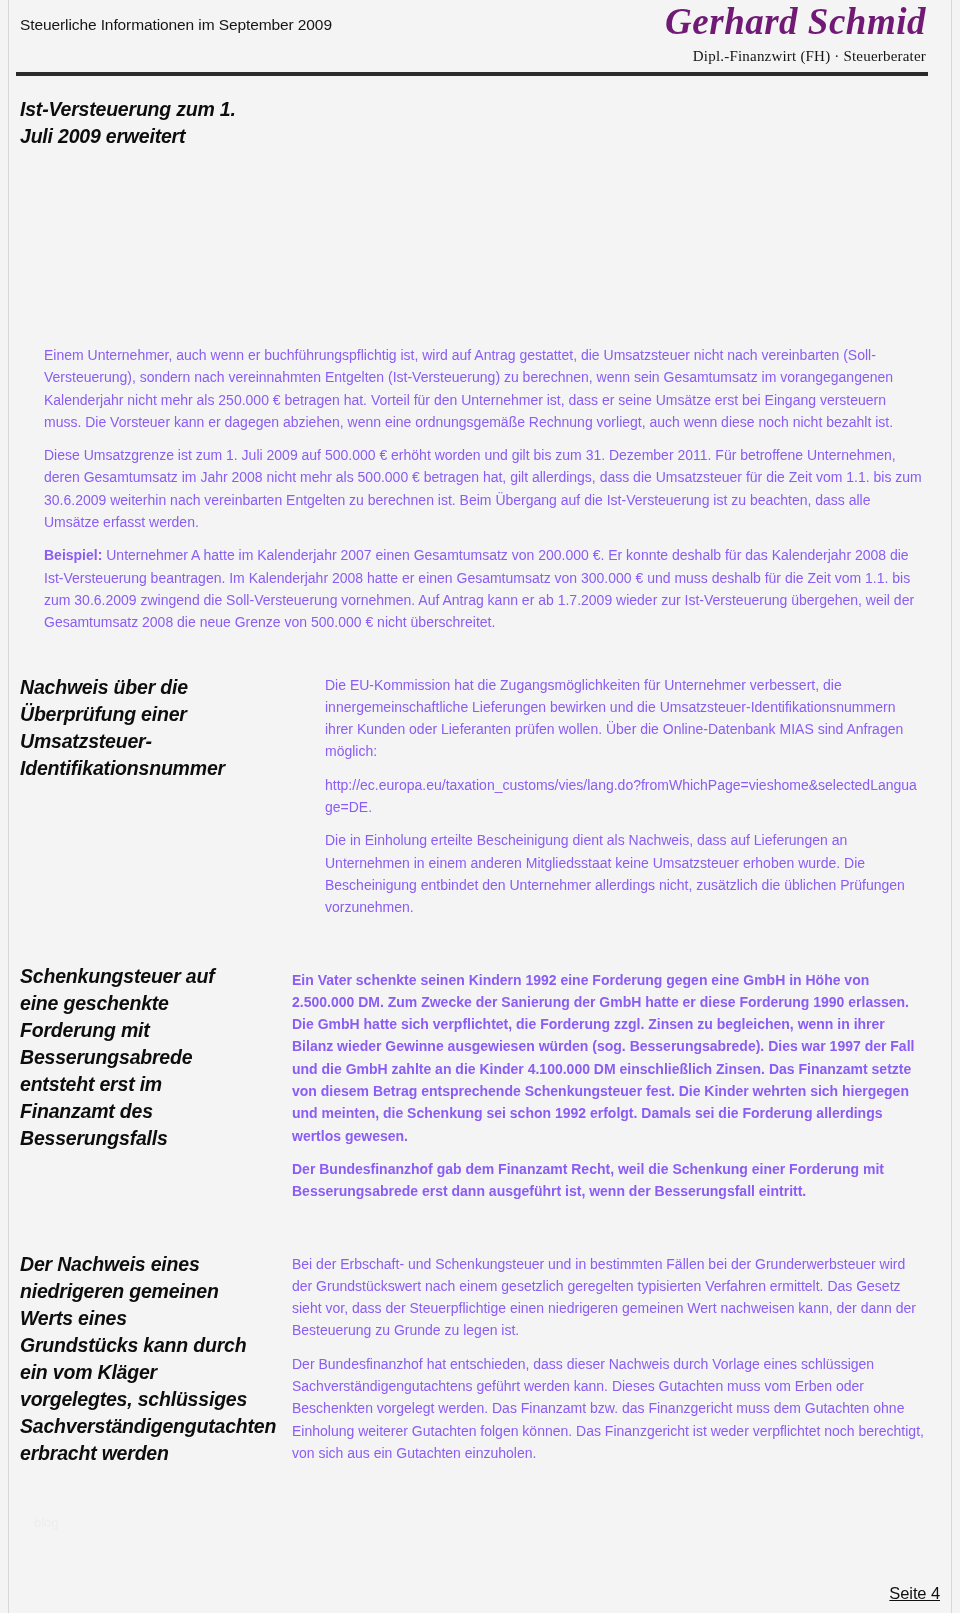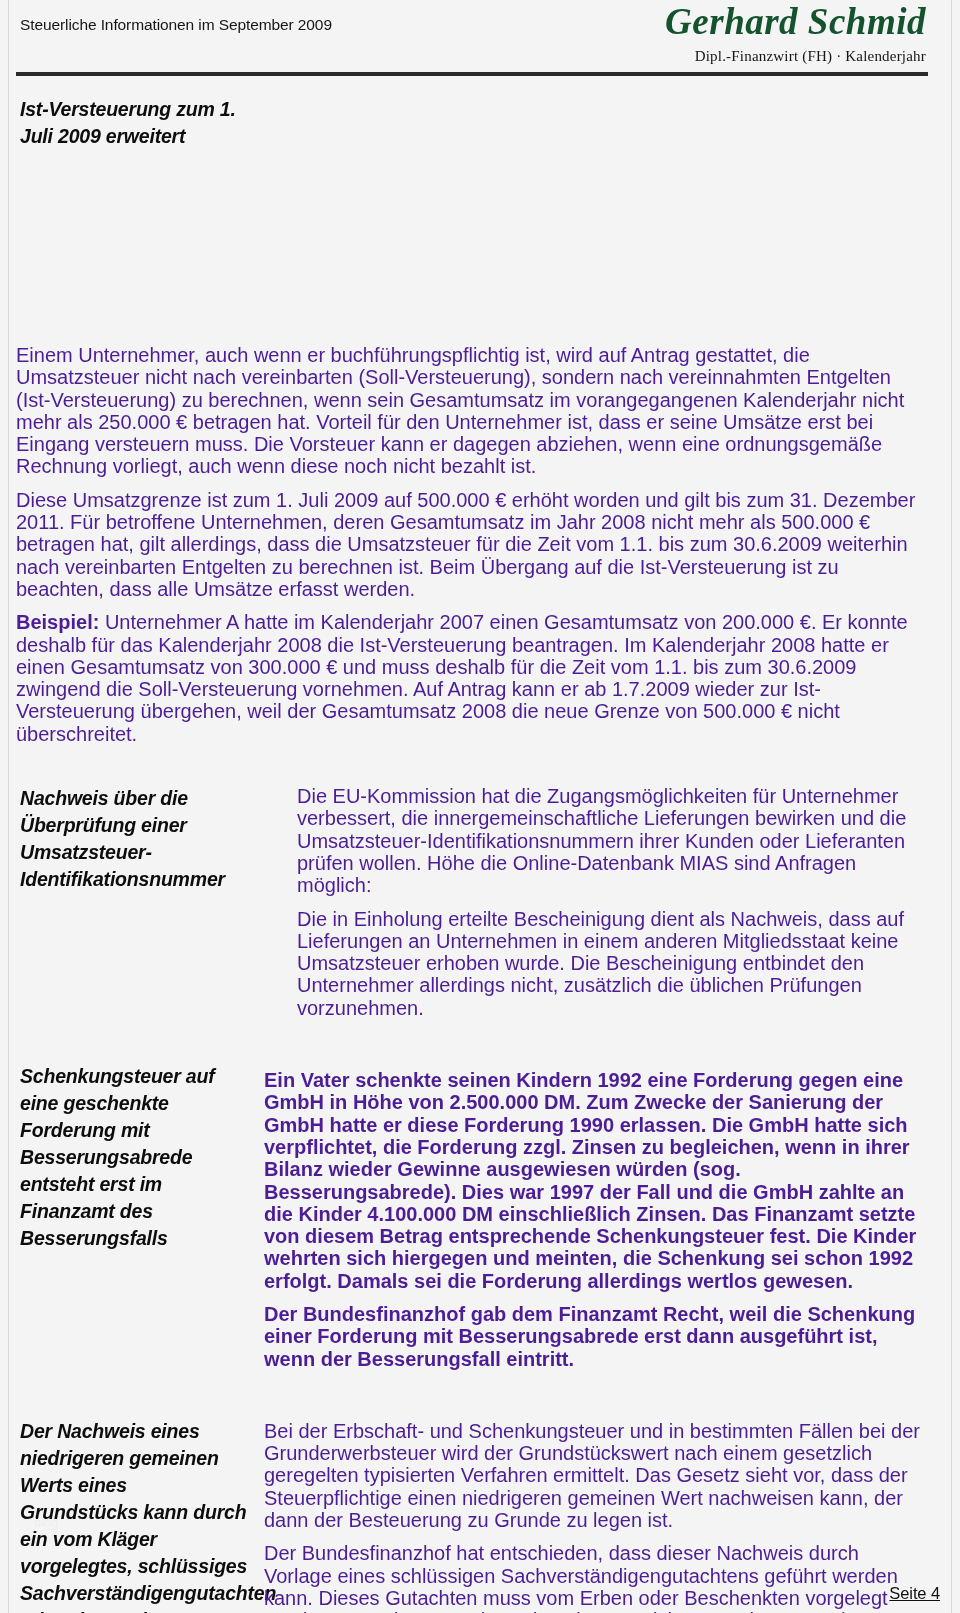--- a/index.html
+++ b/index.html
@@ -63,21 +63,21 @@
     top: 2px;
     text-align: right;
   }
   .brand-name {
     font-family: "Liberation Serif", serif;
     font-style: italic;
     font-weight: bold;
     font-size: 37px;
     line-height: 40px;
     letter-spacing: 0.5px;
-    color: #14532d;
+    color: #701a75;
     white-space: nowrap;
   }
   .brand-sub {
     font-family: "Liberation Serif", serif;
     font-size: 15px;
     line-height: 20px;
     margin-top: 4px;
     color: #141414;
     letter-spacing: 0.2px;
     white-space: nowrap;
@@ -112,24 +112,25 @@
     font-weight: bold;
     font-style: italic;
     font-size: 19.5px;
     line-height: 27px;
     color: #0d0d0d;
     letter-spacing: -0.2px;
   }
   .section-body {
     flex: 1 1 auto;
     box-sizing: border-box;
-    font-size: 20px;
+    font-size: 14px;
     line-height: 22.3px;
-    color: #4c1d95;
+    color: #8b5cf6;
     padding-right: 4px;
+    margin-left: 28px;
   }
   .section-body p {
     margin: 0 0 11px 0;
     text-align: left;
   }
   .section-body p:last-child {
     margin-bottom: 0;
   }
   .lead {
     font-weight: bold;
@@ -175,40 +176,41 @@
 
 <div class="page">
 
   <div class="edge-left"></div>
   <div class="edge-right"></div>
 
   <div class="header">
     <div class="header-left">Steuerliche Informationen im September 2009</div>
     <div class="header-right">
       <div class="brand-name">Gerhard Schmid</div>
-      <div class="brand-sub">Dipl.-Finanzwirt (FH) · Kalenderjahr</div>
+      <div class="brand-sub">Dipl.-Finanzwirt (FH) · Steuerberater</div>
     </div>
   </div>
   <div class="header-rule"></div>
 
   <div class="content">
 
     <div class="section s1">
       <div class="section-head">Ist-Versteuerung zum 1. Juli 2009 erweitert</div>
       <div class="section-body">
         <p><span class="lead"></span><span>Einem Unternehmer, auch wenn er buchführungspflichtig ist, wird auf Antrag gestattet, die Umsatzsteuer nicht nach vereinbarten (Soll-Versteuerung), sondern nach vereinnahmten Entgelten (Ist-Versteuerung) zu berechnen, wenn sein Gesamtumsatz im vorangegangenen Kalenderjahr nicht mehr als 250.000 € betragen hat. Vorteil für den Unternehmer ist, dass er seine Umsätze erst bei Eingang versteuern muss. Die Vorsteuer kann er dagegen abziehen, wenn eine ordnungsgemäße Rechnung vorliegt, auch wenn diese noch nicht bezahlt ist.</span></p>
         <p><span class="lead"></span><span>Diese Umsatzgrenze ist zum 1. Juli 2009 auf 500.000 € erhöht worden und gilt bis zum 31. Dezember 2011. Für betroffene Unternehmen, deren Gesamtumsatz im Jahr 2008 nicht mehr als 500.000 € betragen hat, gilt allerdings, dass die Umsatzsteuer für die Zeit vom 1.1. bis zum 30.6.2009 weiterhin nach vereinbarten Entgelten zu berechnen ist. Beim Übergang auf die Ist-Versteuerung ist zu beachten, dass alle Umsätze erfasst werden.</span></p>
         <p><span class="lead">Beispiel:</span><span> Unternehmer A hatte im Kalenderjahr 2007 einen Gesamtumsatz von 200.000 €. Er konnte deshalb für das Kalenderjahr 2008 die Ist-Versteuerung beantragen. Im Kalenderjahr 2008 hatte er einen Gesamtumsatz von 300.000 € und muss deshalb für die Zeit vom 1.1. bis zum 30.6.2009 zwingend die Soll-Versteuerung vornehmen. Auf Antrag kann er ab 1.7.2009 wieder zur Ist-Versteuerung übergehen, weil der Gesamtumsatz 2008 die neue Grenze von 500.000 € nicht überschreitet.</span></p>
       </div>
     </div>
 
     <div class="section s2">
       <div class="section-head">Nachweis über die Überprüfung einer Umsatzsteuer-Identifikationsnummer</div>
       <div class="section-body">
-        <p><span>Die EU-Kommission hat die Zugangsmöglichkeiten für Unternehmer verbessert, die innergemeinschaftliche Lieferungen bewirken und die Umsatzsteuer-Identifikationsnummern ihrer Kunden oder Lieferanten prüfen wollen. Höhe die Online-Datenbank MIAS sind Anfragen möglich:</span></p>
+        <p><span>Die EU-Kommission hat die Zugangsmöglichkeiten für Unternehmer verbessert, die innergemeinschaftliche Lieferungen bewirken und die Umsatzsteuer-Identifikationsnummern ihrer Kunden oder Lieferanten prüfen wollen. Über die Online-Datenbank MIAS sind Anfragen möglich:</span></p>
+        <p class="url"><span>http://ec.europa.eu/taxation_customs/vies/lang.do?fromWhichPage=vieshome&amp;selectedLanguage=DE.</span></p>
         <p><span>Die in Einholung erteilte Bescheinigung dient als Nachweis, dass auf Lieferungen an Unternehmen in einem anderen Mitgliedsstaat keine Umsatzsteuer erhoben wurde. Die Bescheinigung entbindet den Unternehmer allerdings nicht, zusätzlich die üblichen Prüfungen vorzunehmen.</span></p>
       </div>
     </div>
 
     <div class="section s3">
       <div class="section-head">Schenkungsteuer auf eine geschenkte Forderung mit Besserungsabrede entsteht erst im Finanzamt des Besserungsfalls</div>
       <div class="section-body">
         <p><span>Ein Vater schenkte seinen Kindern 1992 eine Forderung gegen eine GmbH in Höhe von 2.500.000 DM. Zum Zwecke der Sanierung der GmbH hatte er diese Forderung 1990 erlassen. Die GmbH hatte sich verpflichtet, die Forderung zzgl. Zinsen zu begleichen, wenn in ihrer Bilanz wieder Gewinne ausgewiesen würden (sog. Besserungsabrede). Dies war 1997 der Fall und die GmbH zahlte an die Kinder 4.100.000 DM einschließlich Zinsen. Das Finanzamt setzte von diesem Betrag entsprechende Schenkungsteuer fest. Die Kinder wehrten sich hiergegen und meinten, die Schenkung sei schon 1992 erfolgt. Damals sei die Forderung allerdings wertlos gewesen.</span></p>
         <p><span>Der Bundesfinanzhof gab dem Finanzamt Recht, weil die Schenkung einer Forderung mit Besserungsabrede erst dann ausgeführt ist, wenn der Besserungsfall eintritt.</span></p>
       </div>

